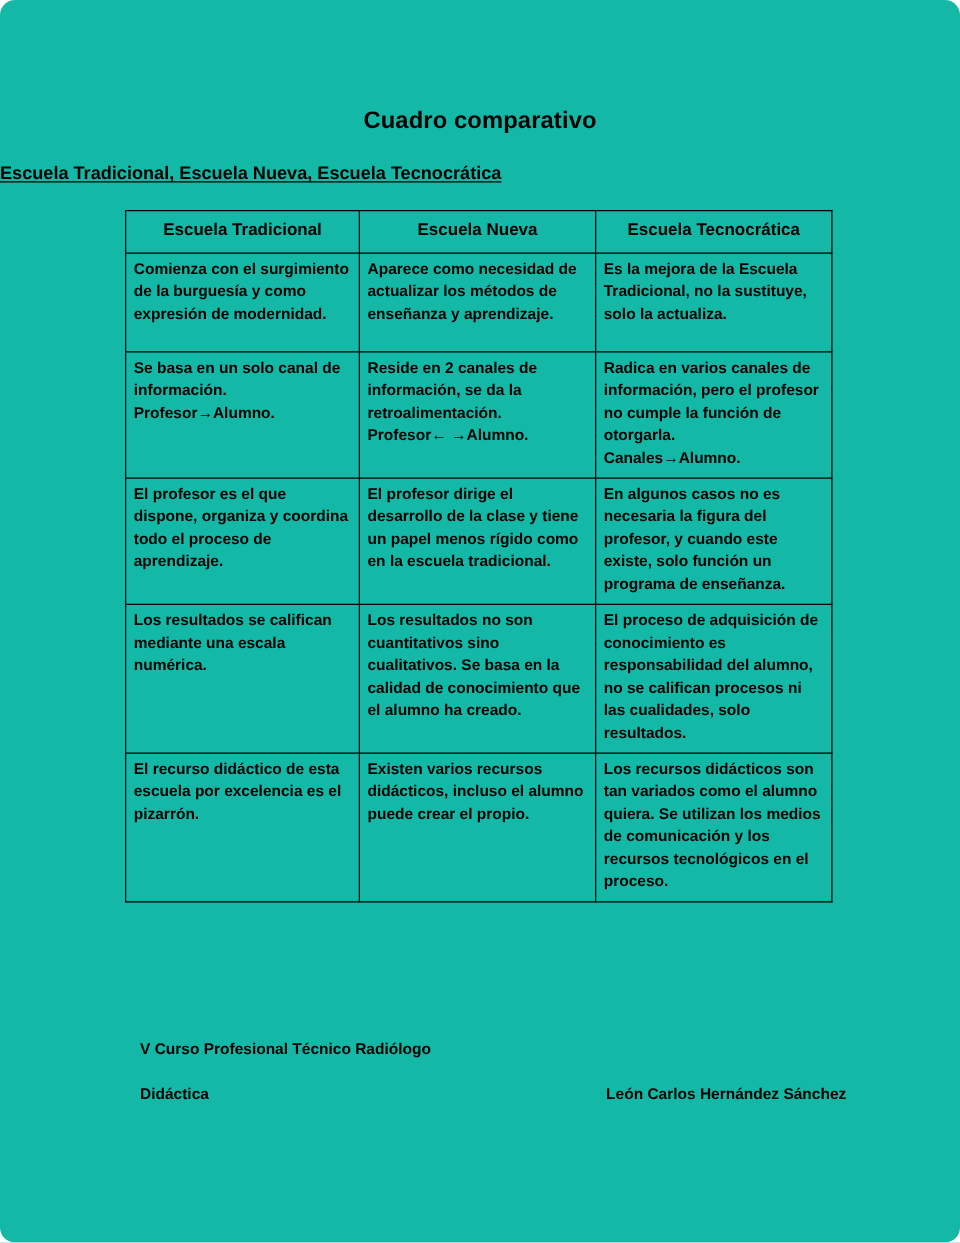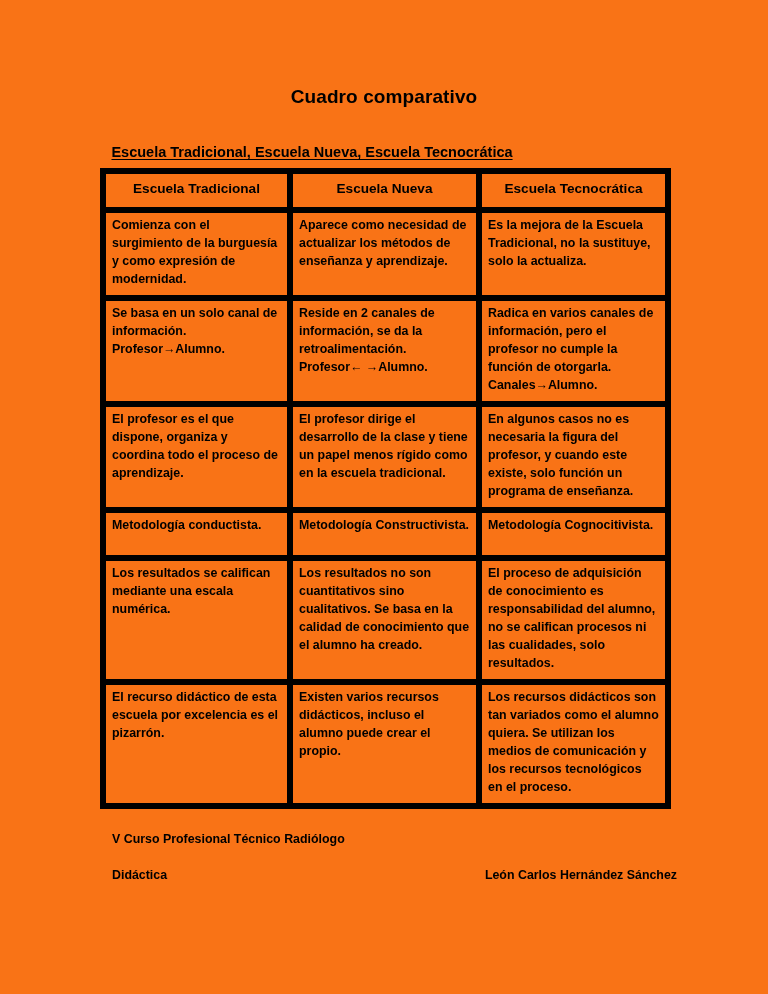--- a/index.html
+++ b/index.html
@@ -14,42 +14,43 @@
     font-family: "Liberation Sans", sans-serif;
     color: #000000;
     -webkit-font-smoothing: antialiased;
   }
 
   .page {
     position: relative;
     width: 768px;
     height: 994px;
     box-sizing: border-box;
-    background: #f97316;
+    background: #14b8a6;
     overflow: hidden;
+    border-radius: 12px;
   }
 
   
   .doc-title {
     position: absolute;
     left: 0;
     top: 86px;
     width: 768px;
     text-align: center;
     font-size: 19px;
     font-weight: bold;
     letter-spacing: 0.1px;
   }
 
   .doc-subtitle {
     position: absolute;
     left: 0;
-    top: 144px;
+    top: 131px;
     width: 624px;
-    text-align: center;
+    text-align: left;
     font-size: 14.5px;
     font-weight: bold;
   }
   .doc-subtitle span {
     text-decoration: underline;
     text-underline-offset: 2px;
   }
 
   
   .table-wrap {
@@ -64,21 +65,21 @@
     border-collapse: collapse;
     table-layout: fixed;
   }
 
   table.comparison col.c1 { width: 187px; }
   table.comparison col.c2 { width: 189px; }
   table.comparison col.c3 { width: 189px; }
 
   table.comparison th,
   table.comparison td {
-    border: 6px solid #000000;
+    border: 1px solid #000000;
     vertical-align: top;
     padding: 4px 6px 6px 6px;
     font-size: 12.4px;
     line-height: 1.45;
     font-weight: bold;
     text-align: left;
     word-wrap: break-word;
   }
 
   table.comparison thead th {
@@ -178,31 +179,20 @@
           <td>
               <span class="line">El profesor es el que dispone, organiza y coordina todo el proceso de aprendizaje.</span>
             </td>
           <td>
               <span class="line">El profesor dirige el desarrollo de la clase y tiene un papel menos rígido como en la escuela tradicional.</span>
             </td>
           <td>
               <span class="line">En algunos casos no es necesaria la figura del profesor, y cuando este existe, solo función un programa de enseñanza.</span>
             </td>
         </tr>
-        <tr class="r6">
-          <td>
-              <span class="line">Metodología conductista.</span>
-            </td>
-          <td>
-              <span class="line">Metodología Constructivista.</span>
-            </td>
-          <td>
-              <span class="line">Metodología Cognocitivista.</span>
-            </td>
-        </tr>
         <tr class="r7">
           <td>
               <span class="line">Los resultados se califican mediante una escala numérica.</span>
             </td>
           <td>
               <span class="line">Los resultados no son cuantitativos sino cualitativos. Se basa en la calidad de conocimiento que el alumno ha creado.</span>
             </td>
           <td>
               <span class="line">El proceso de adquisición de conocimiento es responsabilidad del alumno, no se califican procesos ni las cualidades, solo resultados.</span>
             </td>

